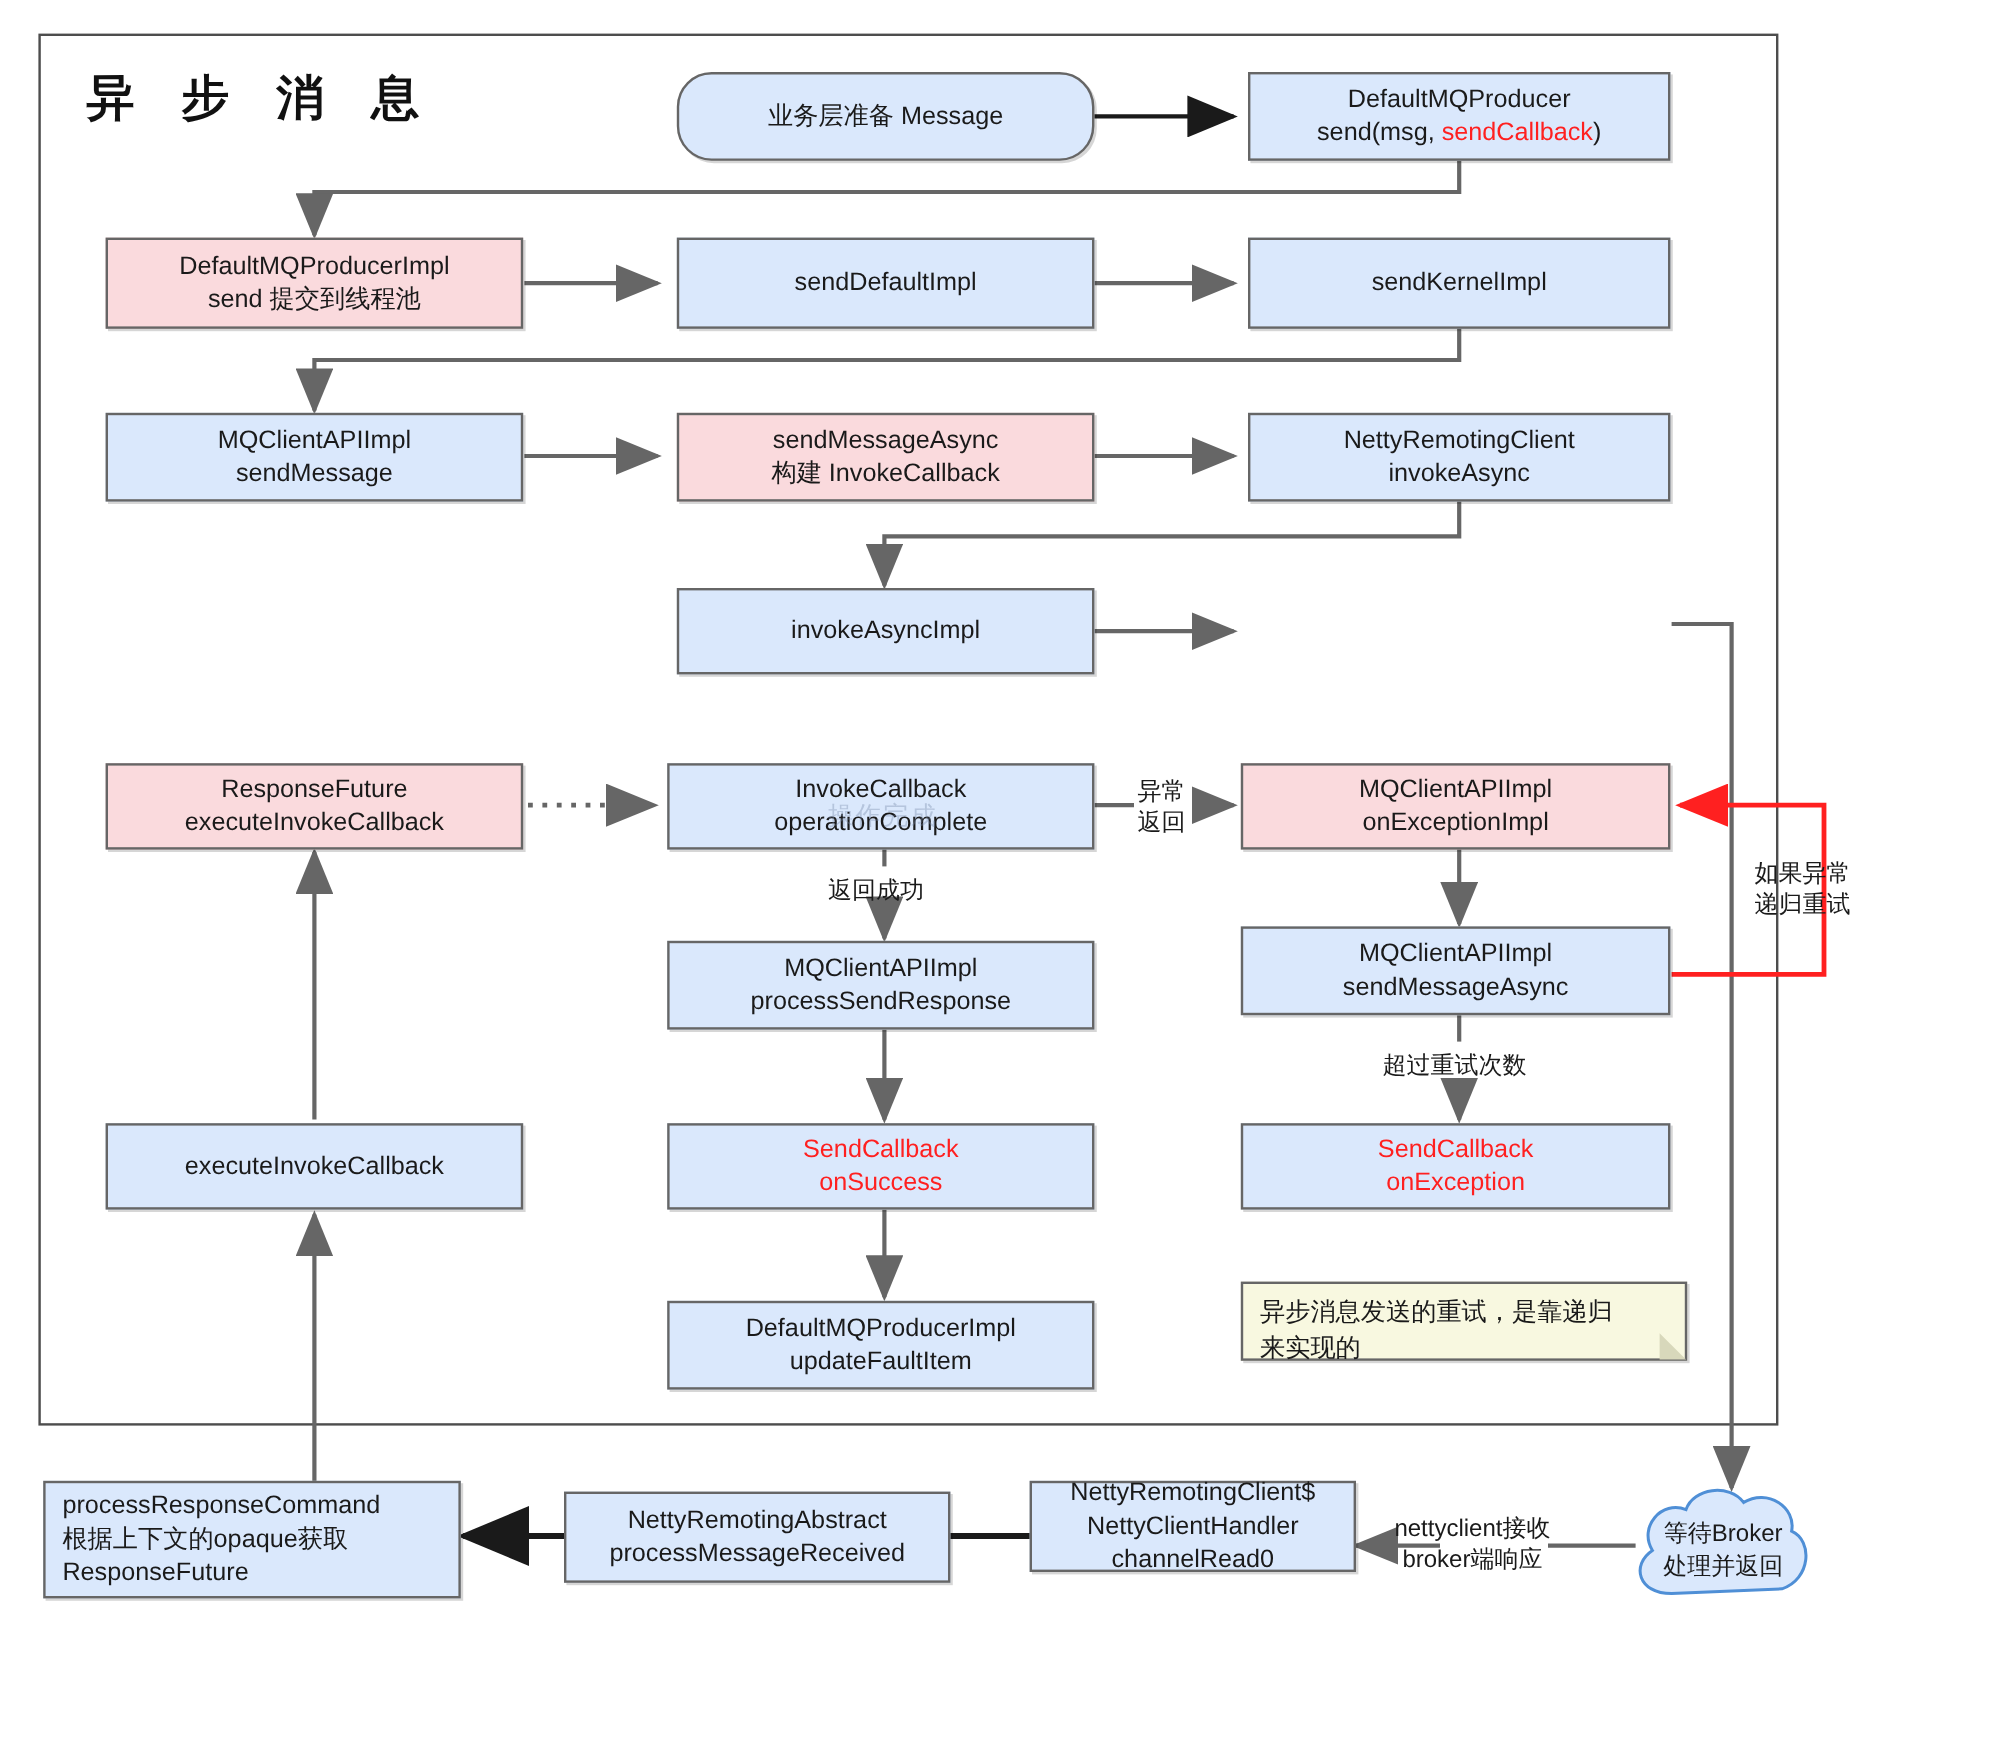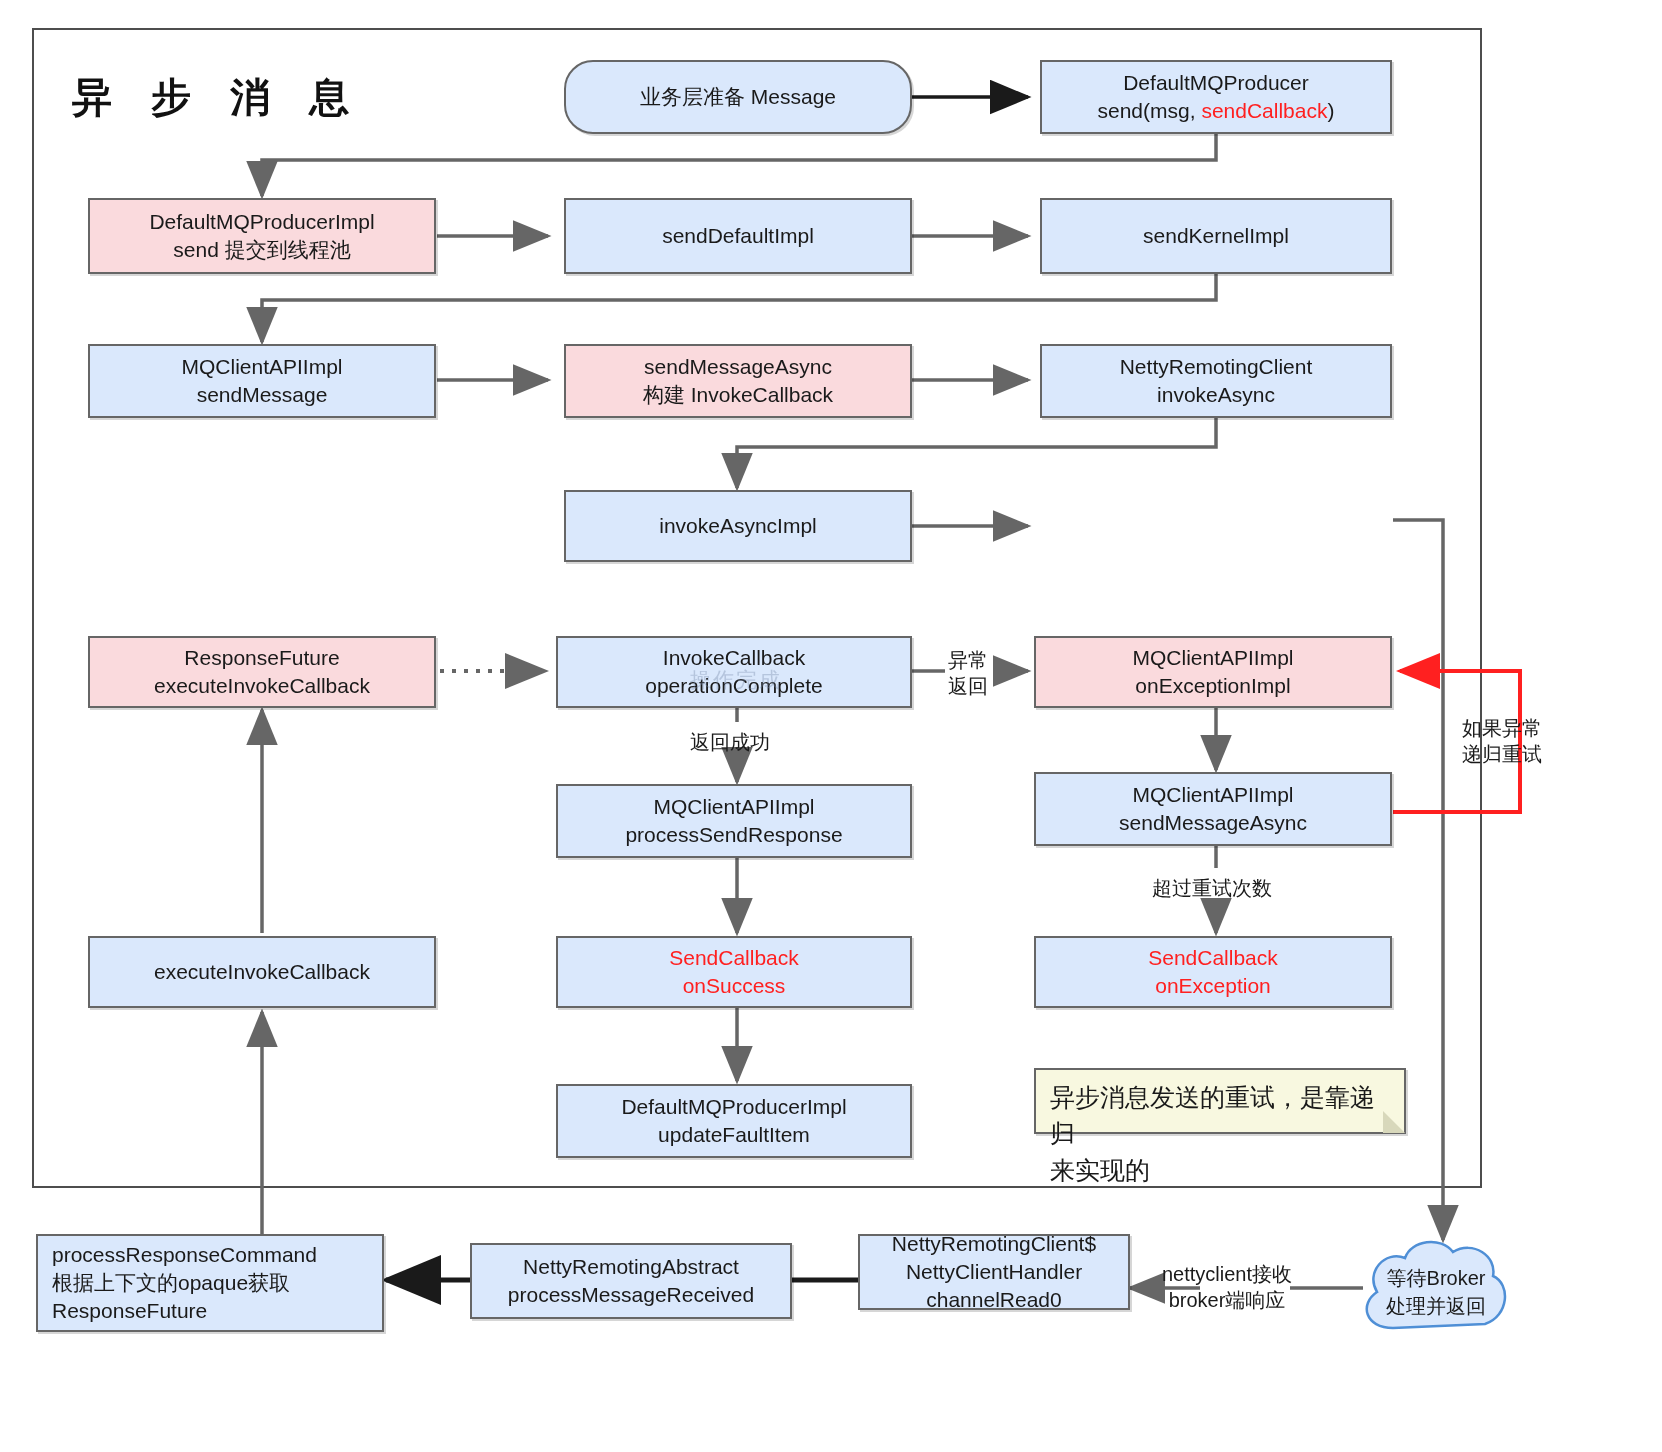--- a/index.html
+++ b/index.html
@@ -19,21 +19,21 @@
   .red{color:#ff2020;}
 
   
   .title{position:absolute;font-size:40px;font-weight:700;letter-spacing:14px;color:#111;}
 
   
   .frame{position:absolute;border:2.5px solid #4d4d4d;box-sizing:border-box;background:transparent;}
 
   
   .note{position:absolute;box-sizing:border-box;background:#f8f8e0;border:2.5px solid #666;
-        font-size:25px;color:#1a1a1a;line-height:1.45;padding:9px 14px 6px 14px;
+        font-size:21px;color:#1a1a1a;line-height:1.45;padding:9px 14px 6px 14px;
         box-shadow:2px 2px 0 rgba(0,0,0,.16);}
   .note .fold{position:absolute;right:-1px;bottom:-1px;width:0;height:0;
         border-left:22px solid #d8d8bb;border-top:22px solid transparent;}
 
   
   .elabel{position:absolute;font-size:20px;color:#1a1a1a;line-height:1.28;text-align:center;
           background:transparent;white-space:nowrap;}
 
   svg.wires{position:absolute;left:0;top:0;width:1662px;height:1452px;overflow:visible;}
 
@@ -109,21 +109,21 @@
 
       <path d="M1363,1288 L1290,1288 L1290,1288"></path>
       <path d="M1200,1288 L1130,1288" marker-end="url(#ah)"></path>
     </g>
 
     <g stroke="#ff2020" stroke-width="4" fill="none">
       <path d="M1393,812 L1520,812 L1520,671 L1400,671" marker-end="url(#ahr)"></path>
     </g>
   </svg>
 
-  <div class="title" style="left:72px;top:70px;text-align:center;">异 步 消 息</div>
+  <div class="title" style="left:72px;top:54px;text-align:center;">异 步 消 息</div>
 
   <div class="node blue" style="left:564px;top:60px;width:348px;height:74px;border-radius:29px;">
     <span class="ln">业务层准备 Message</span>
   </div>
 
   <div class="node blue" style="left:1040px;top:60px;width:352px;height:74px;align-items:center;">
     <span class="ln">DefaultMQProducer</span>
     <span class="ln">send(msg, <span class="red">sendCallback</span>)</span>
   </div>
 

